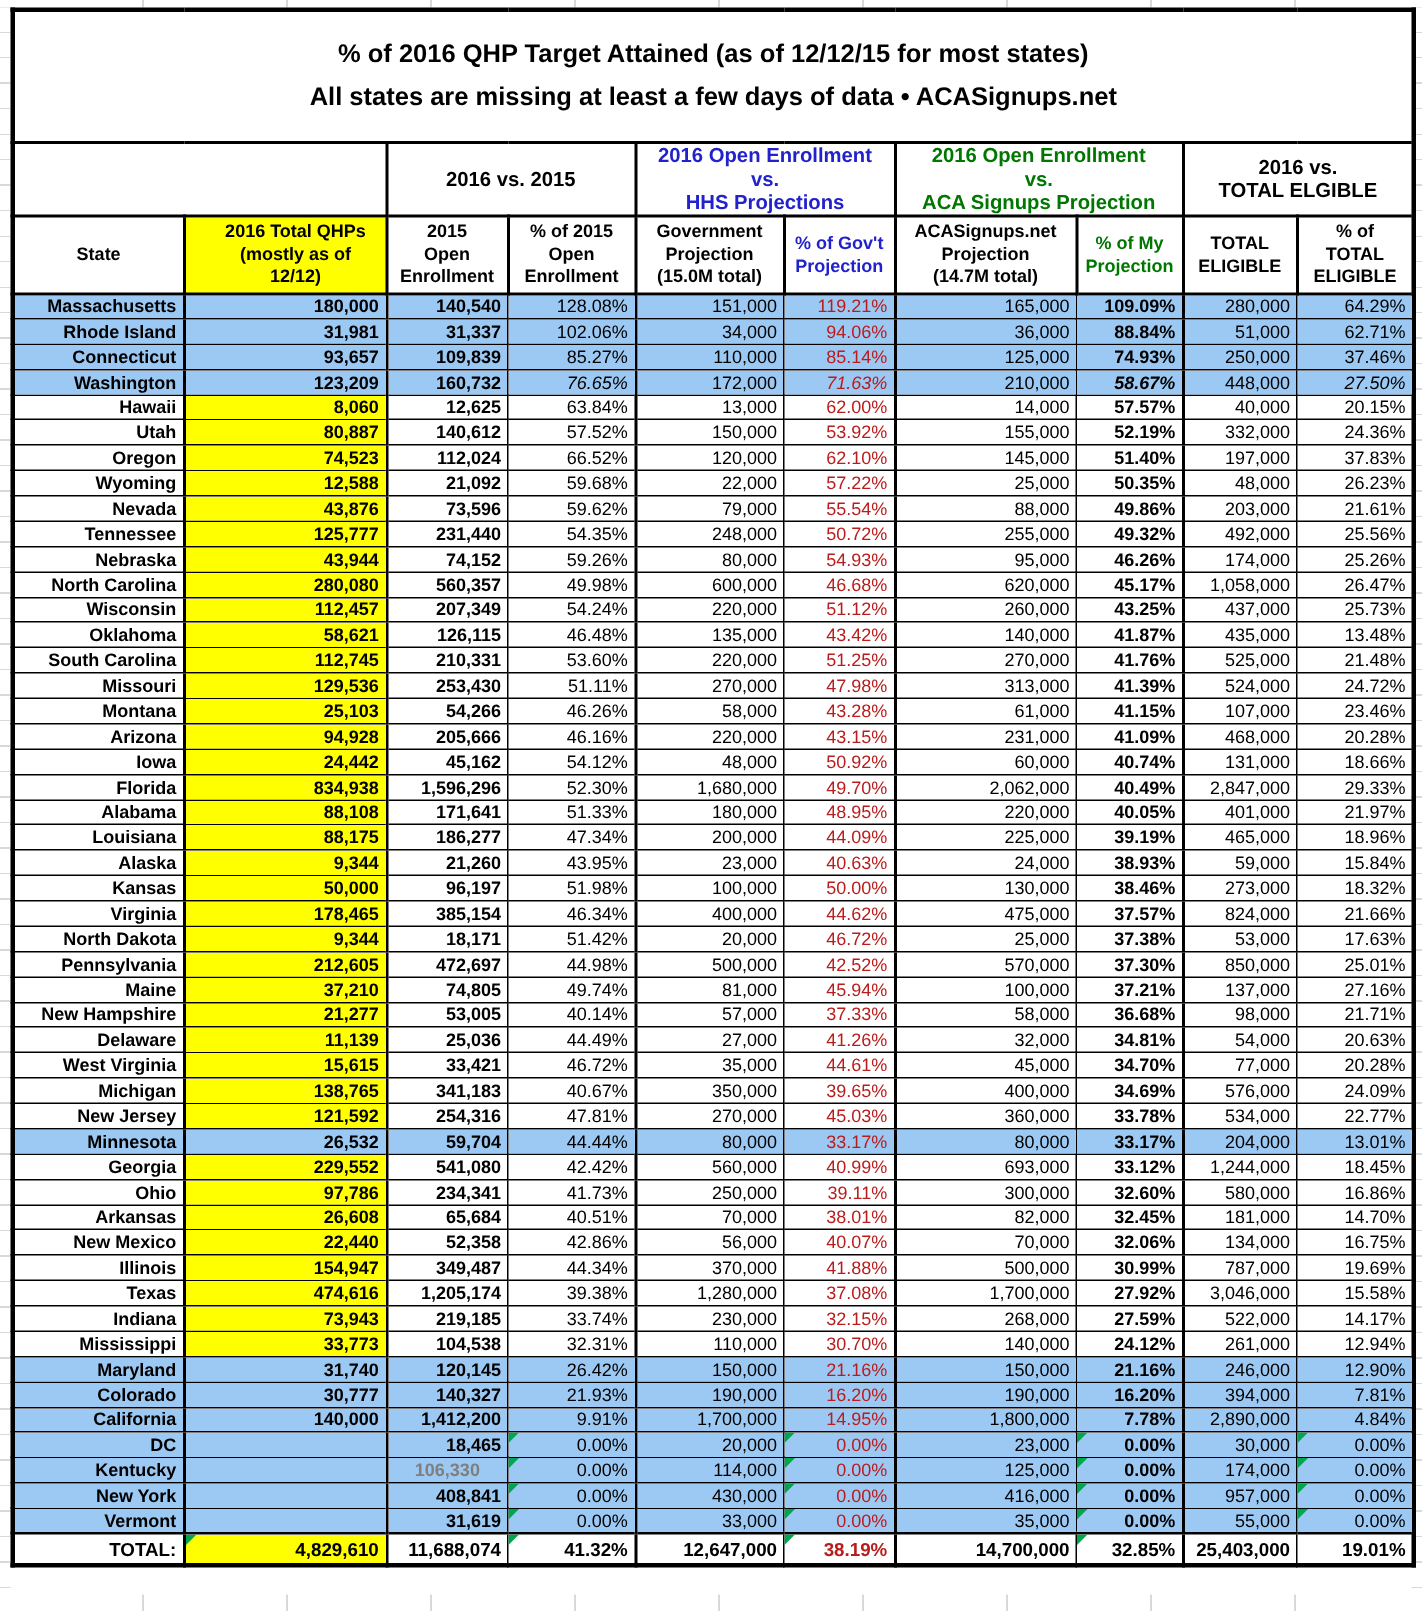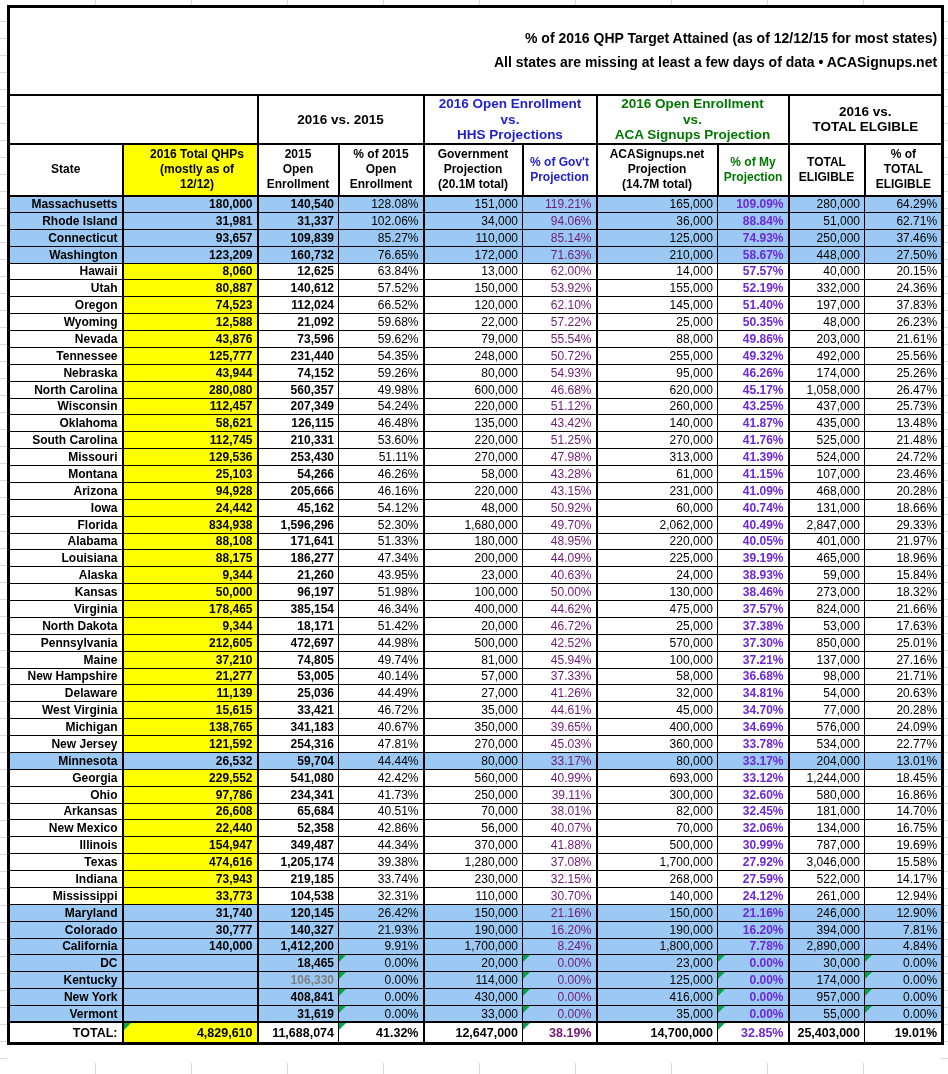--- a/index.html
+++ b/index.html
@@ -7,36 +7,36 @@
   .gridstrip{position:absolute;}
   #grid-top{left:0;top:0;width:948px;height:5px;background:repeating-linear-gradient(to right,#ffffff 0 95px,#d9d9d9 95px 96px);}
   #grid-bottom{left:0;top:1063px;width:948px;height:11px;background:repeating-linear-gradient(to right,#ffffff 0 95px,#d9d9d9 95px 96px);}
   #grid-left{left:0;top:5px;width:7px;height:1058px;background:repeating-linear-gradient(to bottom,#ffffff 0 16px,#d9d9d9 16px 17px);}
   #grid-right{left:941px;top:5px;width:7px;height:1058px;background:repeating-linear-gradient(to bottom,#ffffff 0 16px,#d9d9d9 16px 17px);}
 
   table#sheet{position:absolute;left:7px;top:5px;width:934px;border-collapse:collapse;table-layout:fixed;border:3px solid #000;}
   td{border:1px solid #000;padding:0 4px;overflow:hidden;white-space:nowrap;vertical-align:middle;color:#000;}
 
   
-  td.title-cell{border:2px solid #000;height:86px;text-align:right;font-weight:bold;font-size:14px;line-height:1.7;white-space:pre-line;}
+  td.title-cell{border:2px solid #000;height:86px;text-align:center;font-weight:bold;font-size:17px;line-height:1.7;white-space:pre-line;}
   tr.group-row td{border:2px solid #000;height:33px;text-align:center;font-weight:bold;font-size:13.5px;line-height:1.15;white-space:pre-line;}
   tr.colhead-row td{border:2px solid #000;height:50px;text-align:center;font-weight:bold;font-size:12px;line-height:1.25;white-space:pre-line;}
   .txt-blue{color:#2222CC;}
   .txt-green{color:#007700;}
   .bg-yellow{background:#FFFF00;padding-left:18px;}
 
   
   tbody.data tr{height:16.88px;}
   tbody.data td{font-size:12px;line-height:1;text-align:right;position:relative;}
   tbody.data td.state, tbody.data td.qhp, tbody.data td.oe2015{font-weight:bold;}
   tbody.data tr.blue td{background:#9CC9F3;}
-  tbody.data td.pctgov{color:#701a75;}
-  tbody.data td.pctaca{color:#6d28d9;font-weight:bold;}
-  tbody.data td.muted{color:#7F7F7F;}
-  tbody.data td.italic{}
+  tbody.data td.pctgov{color:#b91c1c;}
+  tbody.data td.pctaca{color:#000000;font-weight:bold;}
+  tbody.data td.muted{color:#7F7F7F;text-align:center;}
+  tbody.data td.italic{font-style:italic;}
   
   td.bL2{border-left-width:2px;}
   tbody.data tr.total td{border-top:2px solid #000;font-weight:bold;height:19px;font-size:12.5px;}
   span.tri{position:absolute;top:0;left:0;width:0;height:0;border-top:7px solid #00A550;border-right:7px solid transparent;}
 </style>
 </head>
 <body>
 
 <div id="grid-top" class="gridstrip"></div>
 <div id="grid-bottom" class="gridstrip"></div>
@@ -77,21 +77,21 @@
       <td class="bg-yellow bL2">2016 Total QHPs
 (mostly as of 12/12)</td>
       <td class="bL2">2015
 Open
 Enrollment</td>
       <td>% of 2015
 Open
 Enrollment</td>
       <td class="bL2">Government
 Projection
-(20.1M total)</td>
+(15.0M total)</td>
       <td class="txt-blue">% of Gov't
 Projection</td>
       <td class="bL2">ACASignups.net
 Projection
 (14.7M total)</td>
       <td class="txt-green">% of My
 Projection</td>
       <td class="bL2">TOTAL
 ELIGIBLE</td>
       <td>% of
@@ -627,21 +627,21 @@
         <td class="pctaca">16.20%</td>
         <td class="eligible bL2">394,000</td>
         <td class="pcteligible">7.81%</td>
       </tr>
       <tr class="blue">
         <td class="state">California</td>
         <td class="qhp bL2">140,000</td>
         <td class="oe2015 bL2">1,412,200</td>
         <td class="pct2015">9.91%</td>
         <td class="gov bL2">1,700,000</td>
-        <td class="pctgov">8.24%</td>
+        <td class="pctgov">14.95%</td>
         <td class="aca bL2">1,800,000</td>
         <td class="pctaca">7.78%</td>
         <td class="eligible bL2">2,890,000</td>
         <td class="pcteligible">4.84%</td>
       </tr>
       <tr class="blue">
         <td class="state">DC</td>
         <td class="qhp bL2"></td>
         <td class="oe2015 bL2">18,465</td>
         <td class="pct2015">0.00%<span class="tri"></span></td>

